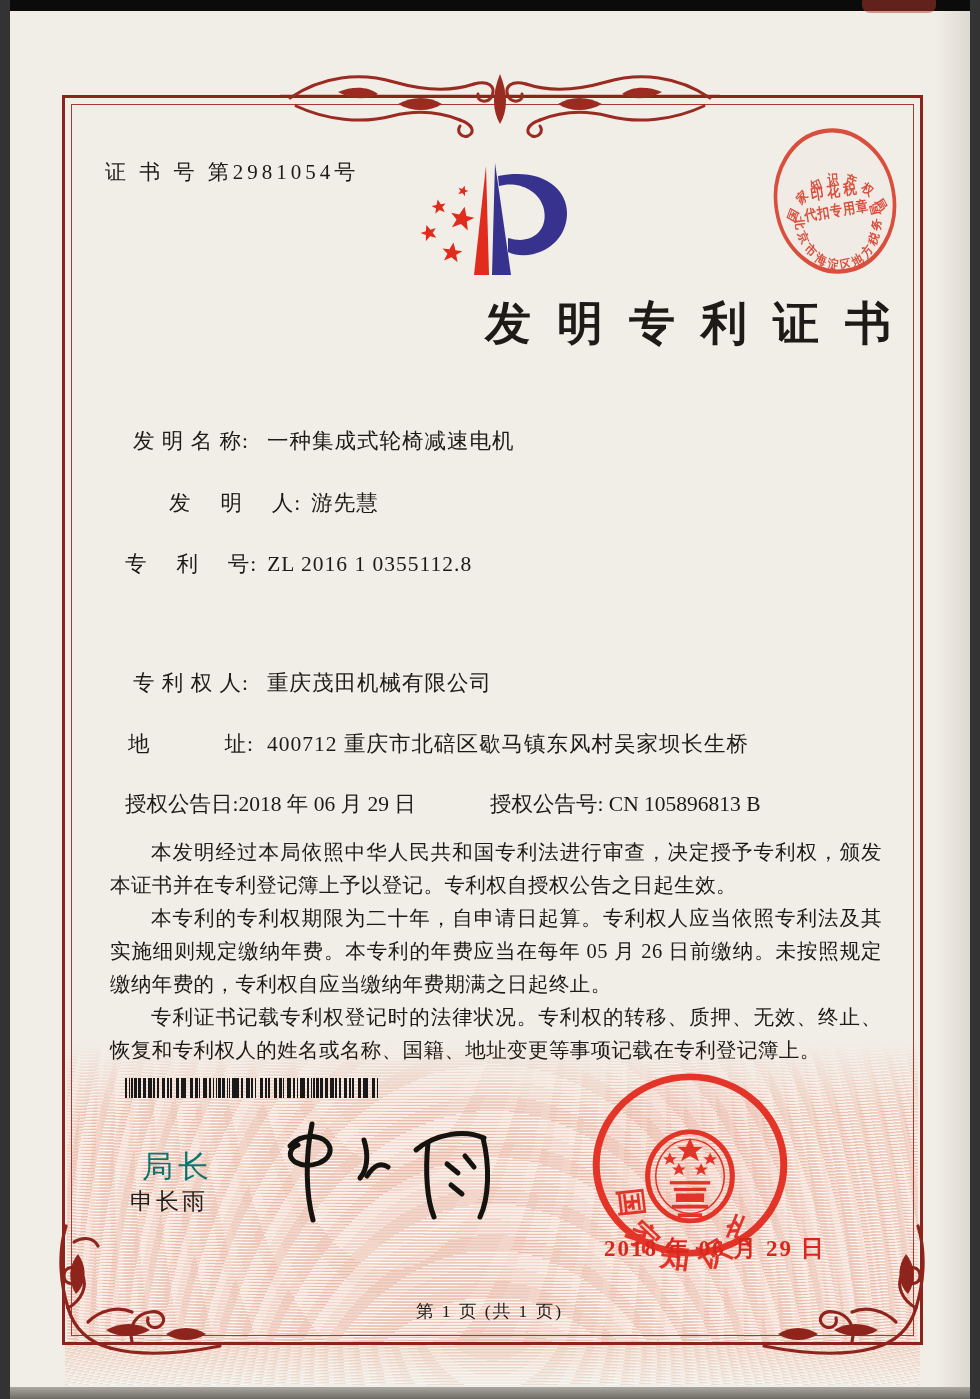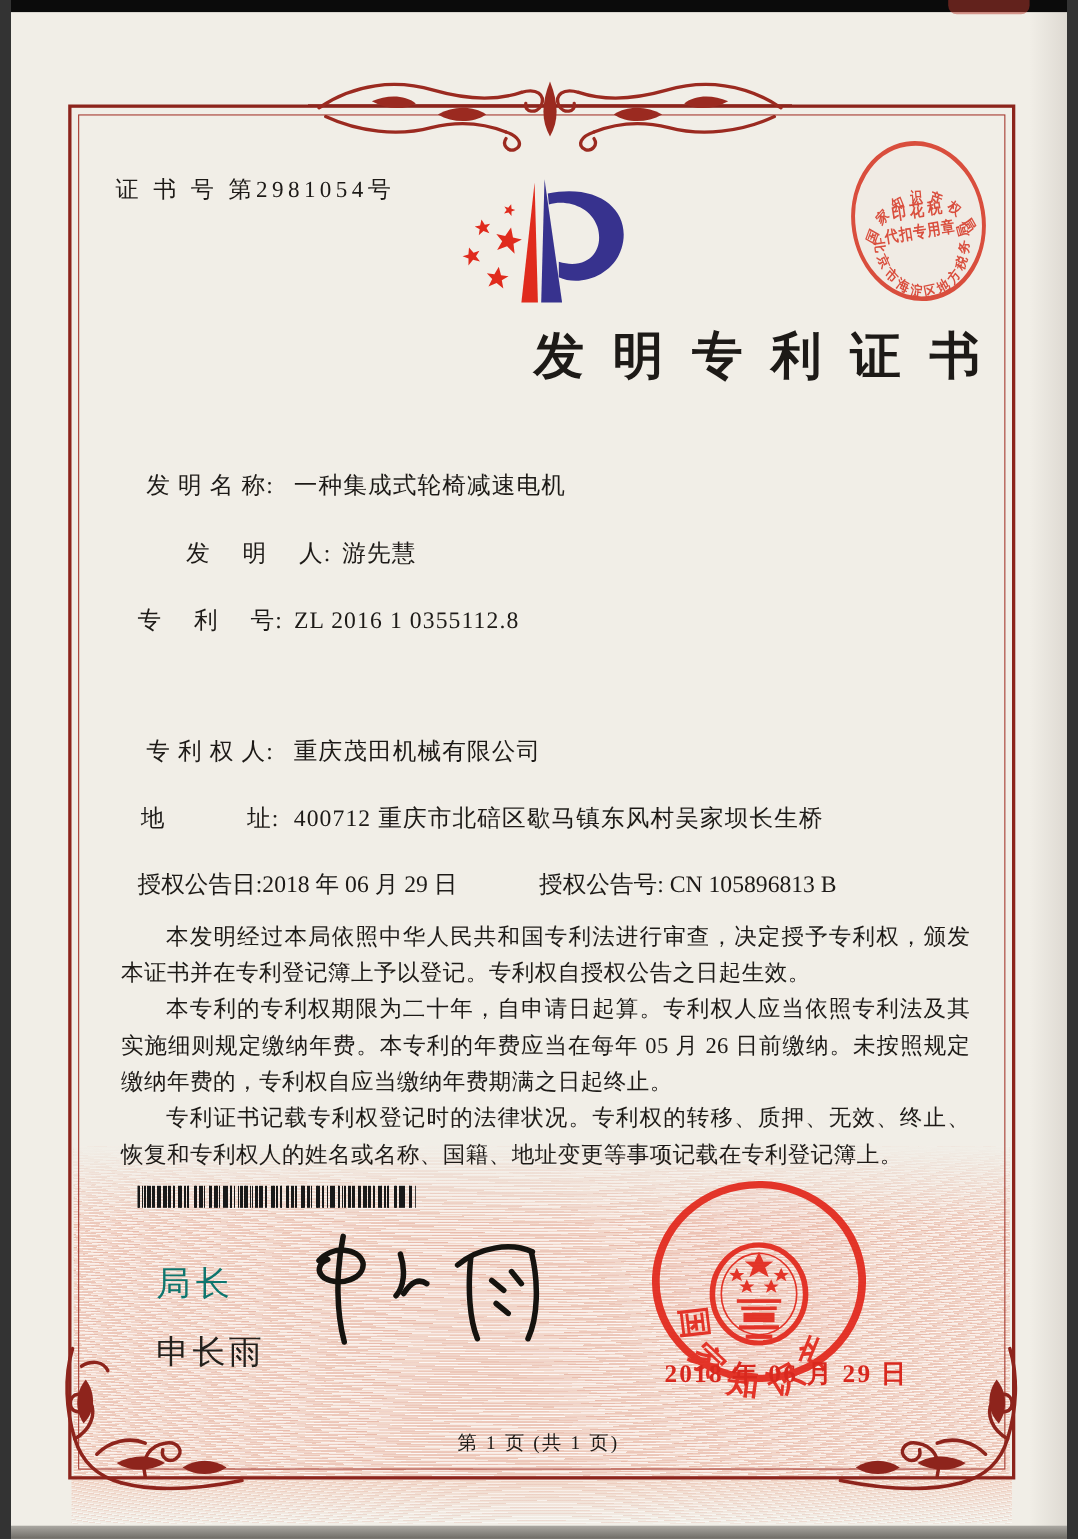--- a/index.html
+++ b/index.html
@@ -48,22 +48,22 @@
   .body-text p{margin:0;font-size:20.5px;line-height:33px;text-indent:2em;letter-spacing:0.4px;text-align:justify;}
 
   .barcode{position:absolute;left:115px;top:1078px;width:253px;height:20px;z-index:6;
     background:
       repeating-linear-gradient(90deg,#191919 0 2px,transparent 2px 4px,#191919 4px 5px,transparent 5px 9px,#191919 9px 12px,transparent 12px 14px),
       repeating-linear-gradient(90deg,#191919 0 1px,transparent 1px 6px,#191919 6px 8px,transparent 8px 13px);
   }
 
   .sig-title{position:absolute;left:116px;top:1146px;font-size:31px;letter-spacing:5px;z-index:6;
              font-family:"Liberation Sans","DejaVu Sans",sans-serif;color:#0f766e;margin-left:16px;}
-  .sig-name{position:absolute;left:132px;top:1186px;font-size:30px;letter-spacing:3px;z-index:6;
-            font-family:"Liberation Sans","DejaVu Sans",sans-serif;color:#23201c;margin-top:23px;}
+  .sig-name{position:absolute;left:120px;top:1186px;font-size:23px;letter-spacing:3px;z-index:6;
+            font-family:"Liberation Sans","DejaVu Sans",sans-serif;color:#23201c;}
   .signature{position:absolute;left:258px;top:1112px;width:250px;height:118px;z-index:6;}
 
   .seal{position:absolute;left:564px;top:1056px;width:232px;height:218px;z-index:7;opacity:.93;}
   .seal-date{position:absolute;left:594px;top:1233px;width:200px;font-size:23px;font-weight:bold;
              color:#d8281e;letter-spacing:2px;z-index:8;white-space:nowrap;}
 
   .tax-stamp{position:absolute;left:744px;top:104px;width:162px;height:194px;z-index:6;
              transform:rotate(-9deg);opacity:.88;}
 
   .footer{position:absolute;left:52px;top:1299px;width:855px;text-align:center;

